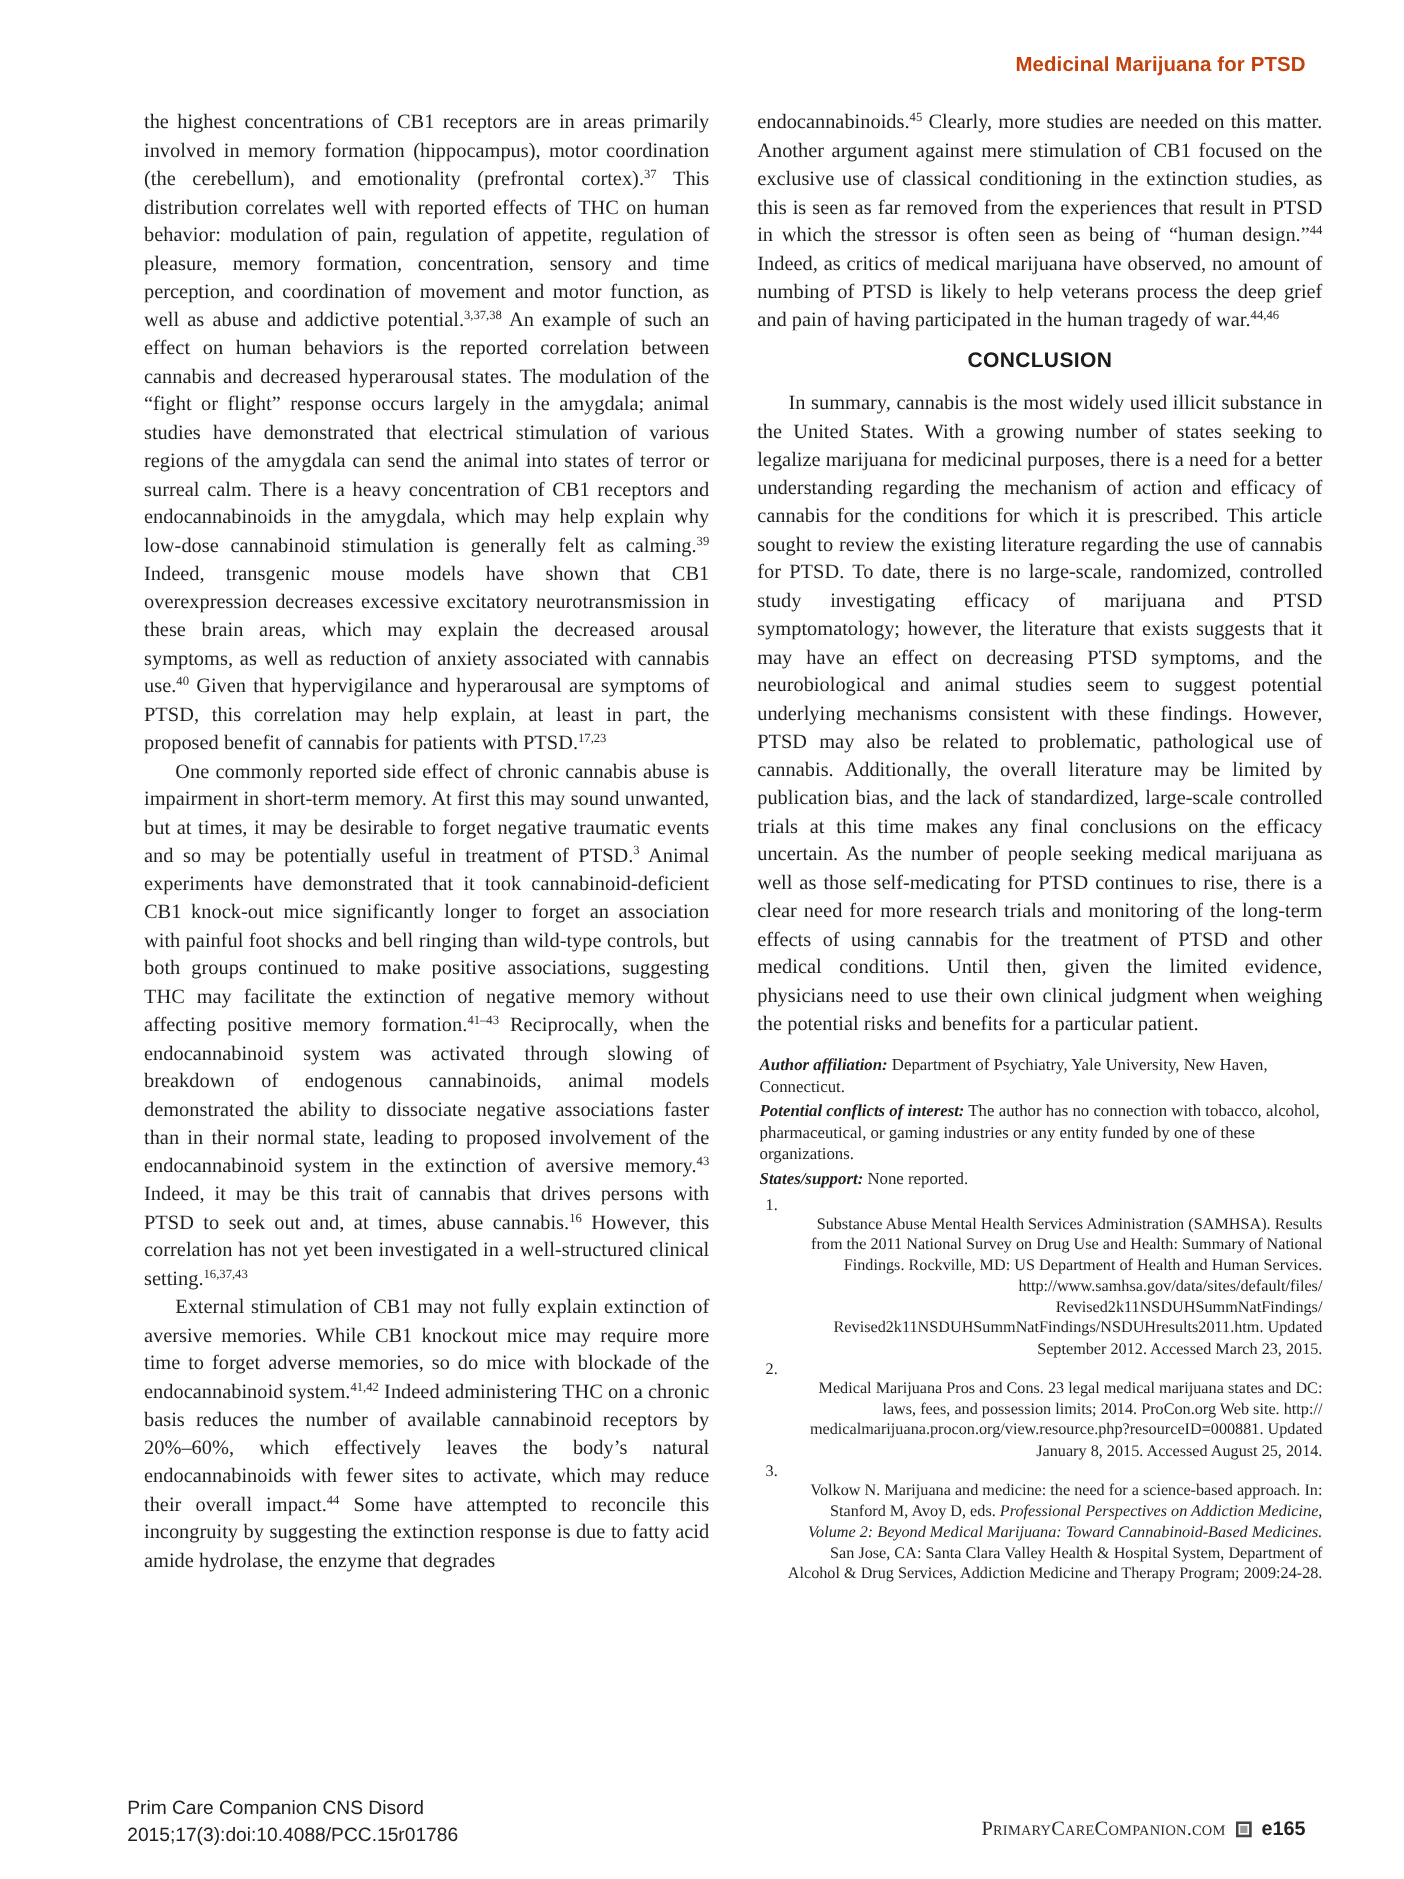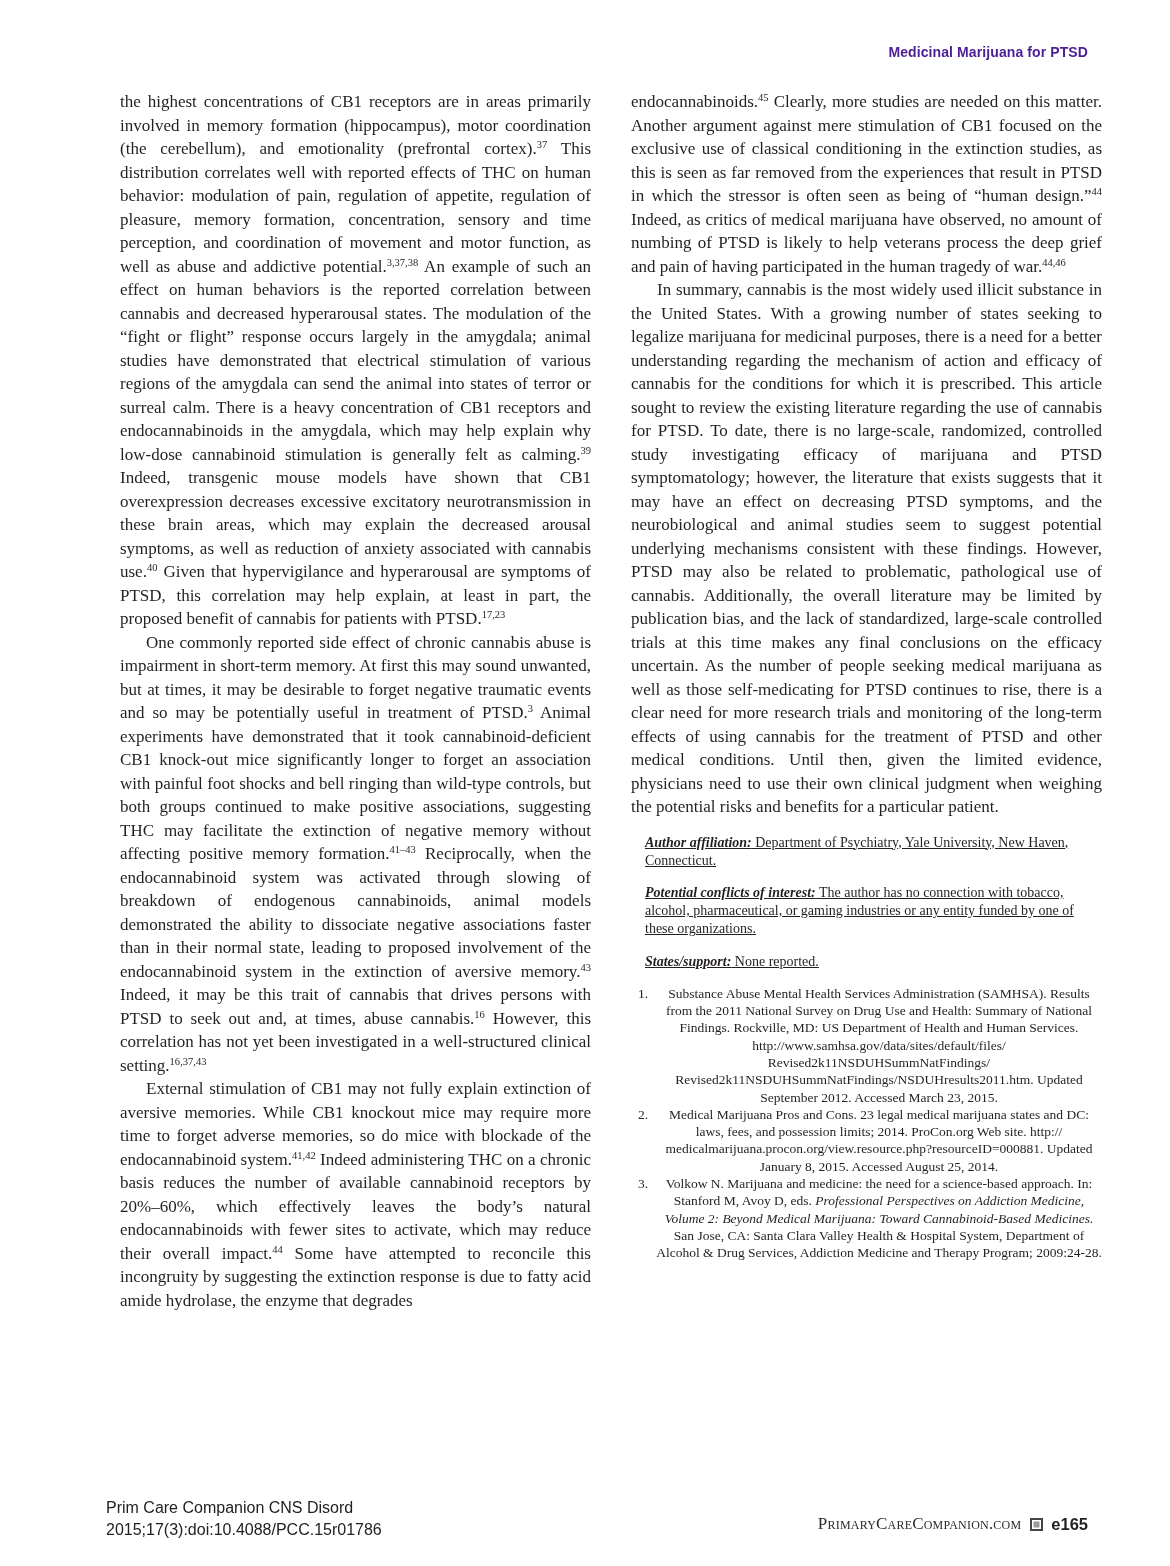--- a/index.html
+++ b/index.html
@@ -11,23 +11,23 @@
     color: #231f20;
     margin: 0 auto;
     overflow: hidden;
     font-family: "Liberation Serif", serif;
   }
   .running-head {
     position: absolute;
     top: 44px;
     right: 82px;
     font-family: "Liberation Sans", sans-serif;
-    font-size: 14px;
+    font-size: 17px;
     font-weight: 600;
-    color: #4c1d95;
+    color: #c2410c;
     letter-spacing: 0.1px;
   }
   .columns {
     position: absolute;
     top: 90px;
     left: 120px;
     width: 982px;
     display: flex;
     gap: 40px;
   }
@@ -55,32 +55,32 @@
     text-align: center;
     letter-spacing: 0.3px;
     color: #1d1d1d;
   }
   .author-notes {
     margin-top: 15px;
     font-size: 14px;
     line-height: 18.2px;
     text-align: left;
   }
-  .author-note { margin: 14px; text-decoration: underline; }
+  .author-note { margin: 2px; }
   .author-note b.bi { font-weight: 700; font-style: italic; }
   .refs { margin-top: 2px; }
   .ref-row {
     display: flex;
     align-items: flex-start;
     padding-left: 7px;
     font-size: 13.5px;
     line-height: 17.3px;
   }
   .ref-num { flex: 0 0 18px; }
-  .ref-text { flex: 1; text-align: center; overflow-wrap: break-word; }
+  .ref-text { flex: 1; text-align: right; overflow-wrap: break-word; margin-top: 16px; }
   .ref-text i { font-style: italic; }
   .footer {
     position: absolute;
     left: 106px;
     right: 82px;
     top: 1497px;
     display: flex;
     justify-content: space-between;
     align-items: flex-start;
   }
@@ -129,20 +129,21 @@
 
     <div class="col">
       <p class="body-par">the highest concentrations of CB1 receptors are in areas primarily involved in memory formation (hippocampus), motor coordination (the cerebellum), and emotionality (prefrontal cortex).<sup>37</sup> This distribution correlates well with reported effects of THC on human behavior: modulation of pain, regulation of appetite, regulation of pleasure, memory formation, concentration, sensory and time perception, and coordination of movement and motor function, as well as abuse and addictive potential.<sup>3,37,38</sup> An example of such an effect on human behaviors is the reported correlation between cannabis and decreased hyperarousal states. The modulation of the “fight or flight” response occurs largely in the amygdala; animal studies have demonstrated that electrical stimulation of various regions of the amygdala can send the animal into states of terror or surreal calm. There is a heavy concentration of CB1 receptors and endocannabinoids in the amygdala, which may help explain why low-dose cannabinoid stimulation is generally felt as calming.<sup>39</sup> Indeed, transgenic mouse models have shown that CB1 overexpression decreases excessive excitatory neurotransmission in these brain areas, which may explain the decreased arousal symptoms, as well as reduction of anxiety associated with cannabis use.<sup>40</sup> Given that hypervigilance and hyperarousal are symptoms of PTSD, this correlation may help explain, at least in part, the proposed benefit of cannabis for patients with PTSD.<sup>17,23</sup></p>
       <p class="body-par indent">One commonly reported side effect of chronic cannabis abuse is impairment in short-term memory. At first this may sound unwanted, but at times, it may be desirable to forget negative traumatic events and so may be potentially useful in treatment of PTSD.<sup>3</sup> Animal experiments have demonstrated that it took cannabinoid-deficient CB1 knock-out mice significantly longer to forget an association with painful foot shocks and bell ringing than wild-type controls, but both groups continued to make positive associations, suggesting THC may facilitate the extinction of negative memory without affecting positive memory formation.<sup>41–43</sup> Reciprocally, when the endocannabinoid system was activated through slowing of breakdown of endogenous cannabinoids, animal models demonstrated the ability to dissociate negative associations faster than in their normal state, leading to proposed involvement of the endocannabinoid system in the extinction of aversive memory.<sup>43</sup> Indeed, it may be this trait of cannabis that drives persons with PTSD to seek out and, at times, abuse cannabis.<sup>16</sup> However, this correlation has not yet been investigated in a well-structured clinical setting.<sup>16,37,43</sup></p>
       <p class="body-par indent">External stimulation of CB1 may not fully explain extinction of aversive memories. While CB1 knockout mice may require more time to forget adverse memories, so do mice with blockade of the endocannabinoid system.<sup>41,42</sup> Indeed administering THC on a chronic basis reduces the number of available cannabinoid receptors by 20%–60%, which effectively leaves the body’s natural endocannabinoids with fewer sites to activate, which may reduce their overall impact.<sup>44</sup> Some have attempted to reconcile this incongruity by suggesting the extinction response is due to fatty acid amide hydrolase, the enzyme that degrades</p>
     </div>
 
     <div class="col">
       <p class="body-par">endocannabinoids.<sup>45</sup> Clearly, more studies are needed on this matter. Another argument against mere stimulation of CB1 focused on the exclusive use of classical conditioning in the extinction studies, as this is seen as far removed from the experiences that result in PTSD in which the stressor is often seen as being of “human design.”<sup>44</sup> Indeed, as critics of medical marijuana have observed, no amount of numbing of PTSD is likely to help veterans process the deep grief and pain of having participated in the human tragedy of war.<sup>44,46</sup></p>
 
+      <h2 class="section-heading">CONCLUSION</h2>
 
       <p class="body-par indent">In summary, cannabis is the most widely used illicit substance in the United States. With a growing number of states seeking to legalize marijuana for medicinal purposes, there is a need for a better understanding regarding the mechanism of action and efficacy of cannabis for the conditions for which it is prescribed. This article sought to review the existing literature regarding the use of cannabis for PTSD. To date, there is no large-scale, randomized, controlled study investigating efficacy of marijuana and PTSD symptomatology; however, the literature that exists suggests that it may have an effect on decreasing PTSD symptoms, and the neurobiological and animal studies seem to suggest potential underlying mechanisms consistent with these findings. However, PTSD may also be related to problematic, pathological use of cannabis. Additionally, the overall literature may be limited by publication bias, and the lack of standardized, large-scale controlled trials at this time makes any final conclusions on the efficacy uncertain. As the number of people seeking medical marijuana as well as those self-medicating for PTSD continues to rise, there is a clear need for more research trials and monitoring of the long-term effects of using cannabis for the treatment of PTSD and other medical conditions. Until then, given the limited evidence, physicians need to use their own clinical judgment when weighing the potential risks and benefits for a particular patient.</p>
 
       <div class="author-notes">
         <p class="author-note"><b class="bi">Author affiliation:</b> Department of Psychiatry, Yale University, New Haven, Connecticut.</p>
         <p class="author-note"><b class="bi">Potential conflicts of interest:</b> The author has no connection with tobacco, alcohol, pharmaceutical, or gaming industries or any entity funded by one of these organizations.</p>
         <p class="author-note"><b class="bi">States/support:</b> None reported.</p>
       </div>
 
 

